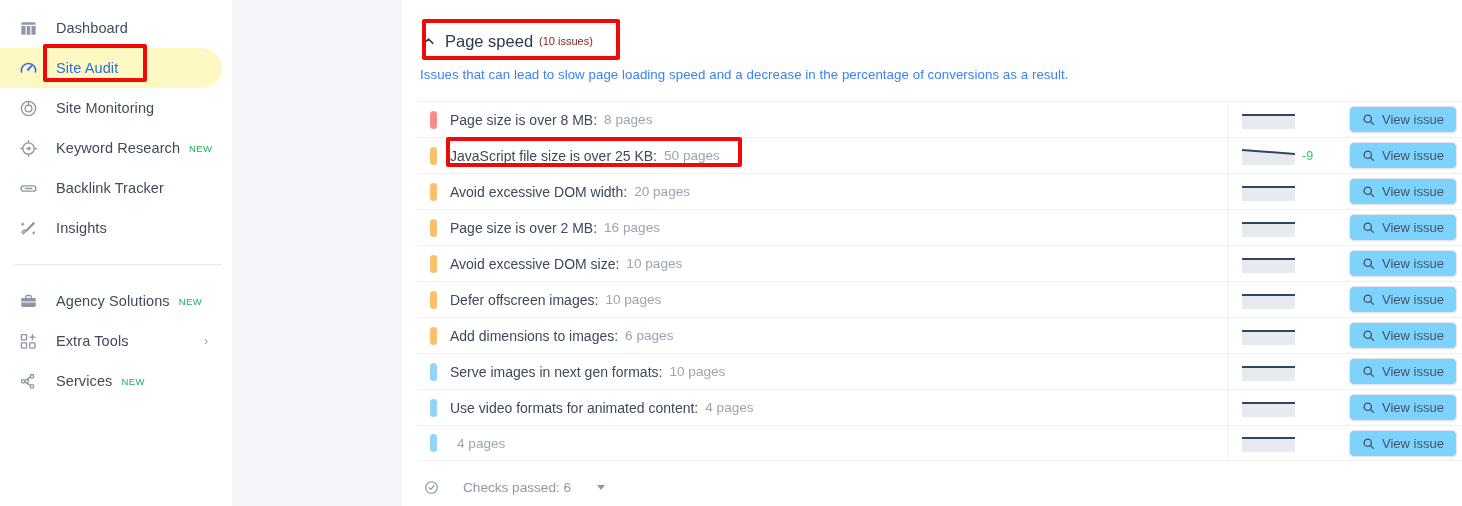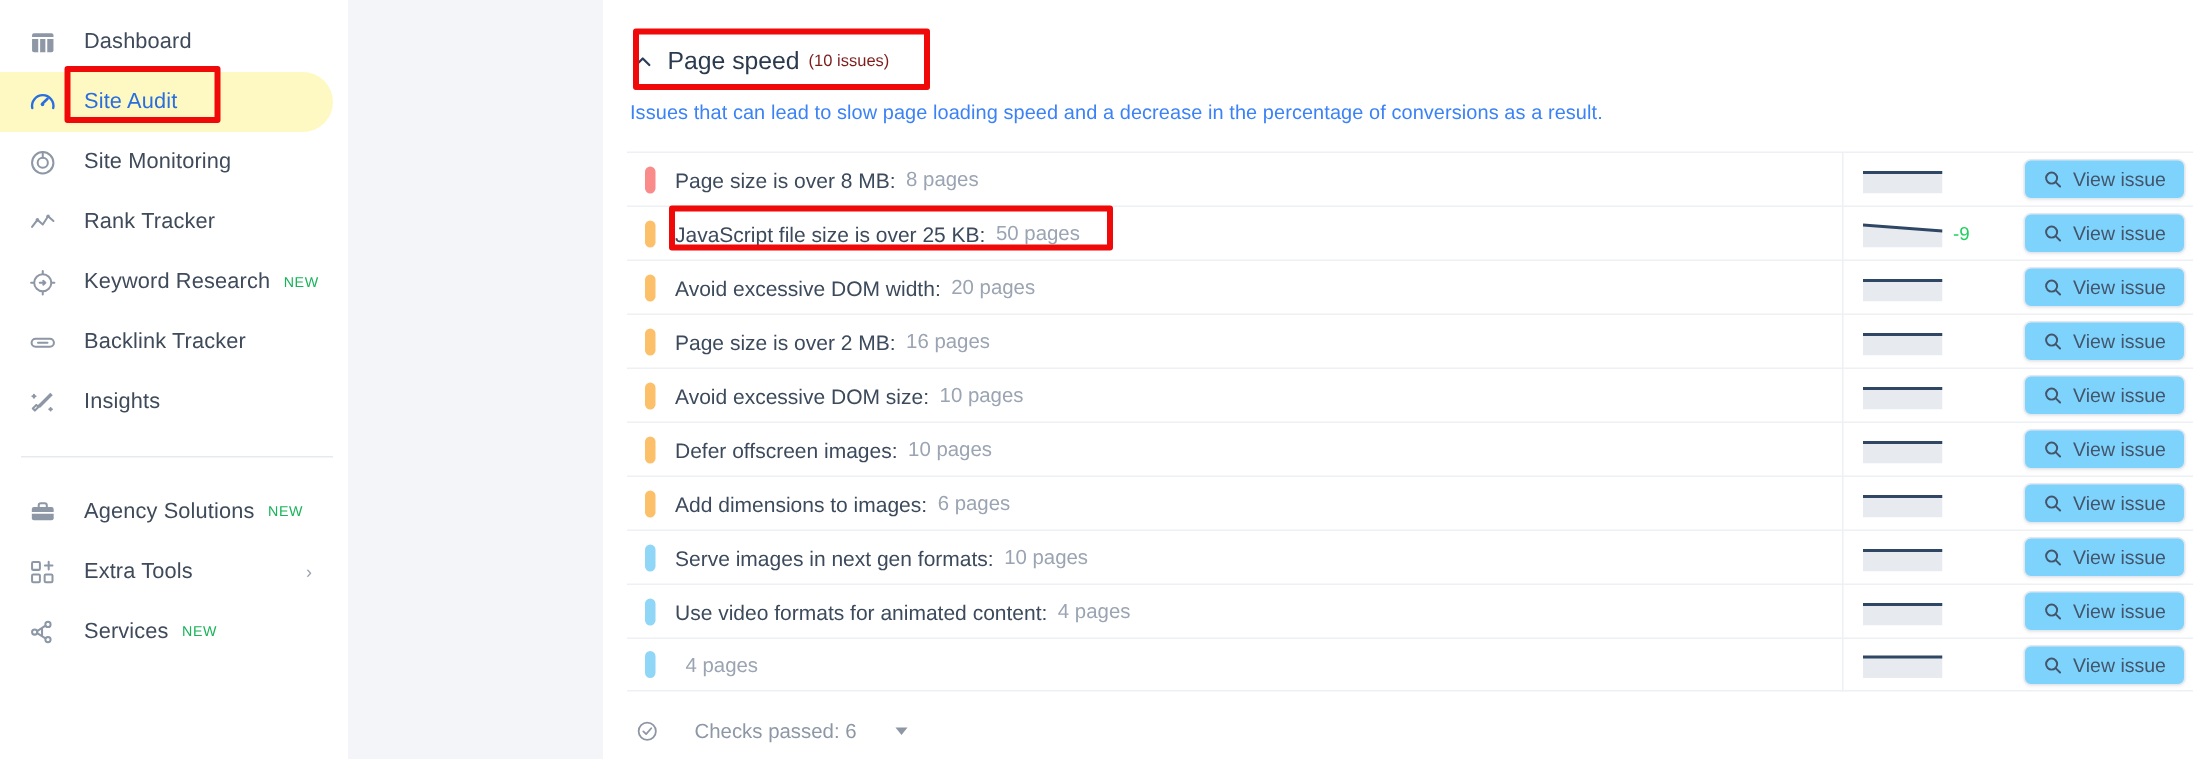--- a/index.html
+++ b/index.html
@@ -176,30 +176,20 @@
               <circle cx="12" cy="12" r="9"></circle>
               <circle cx="12" cy="12" r="4.3"></circle>
               <path d="M12 3v4.6"></path>
             </svg>
           </span>
           <span class="nav-label">Site Monitoring</span>
         </div>
         <div class="nav-item">
           <span class="nav-ico">
             <svg width="19" height="19" viewBox="0 0 24 24" fill="none" stroke="currentColor" stroke-width="1.7" stroke-linecap="round" stroke-linejoin="round">
-              <polyline points="3 15.5 7.5 9.5 12 13.5 16.5 6.5 21 10.5"></polyline>
-              <circle cx="7.5" cy="9.5" r="1.5" fill="currentColor" stroke="none"></circle>
-              <circle cx="16.5" cy="6.5" r="1.5" fill="currentColor" stroke="none"></circle>
-            </svg>
-          </span>
-          <span class="nav-label">Rank Tracker</span>
-        </div>
-        <div class="nav-item">
-          <span class="nav-ico">
-            <svg width="19" height="19" viewBox="0 0 24 24" fill="none" stroke="currentColor" stroke-width="1.7" stroke-linecap="round" stroke-linejoin="round">
               <circle cx="12" cy="12" r="7.2"></circle>
               <path d="M12 2.2v2.2M12 19.6v2.2M2.2 12h2.2M19.6 12h2.2"></path>
               <path d="M9.5 12h4.4M12.4 10.4 14.2 12l-1.8 1.6"></path>
             </svg>
           </span>
           <span class="nav-label">Keyword Research</span>
           <span class="badge-new">NEW</span>
         </div>
         <div class="nav-item">
           <span class="nav-ico">

